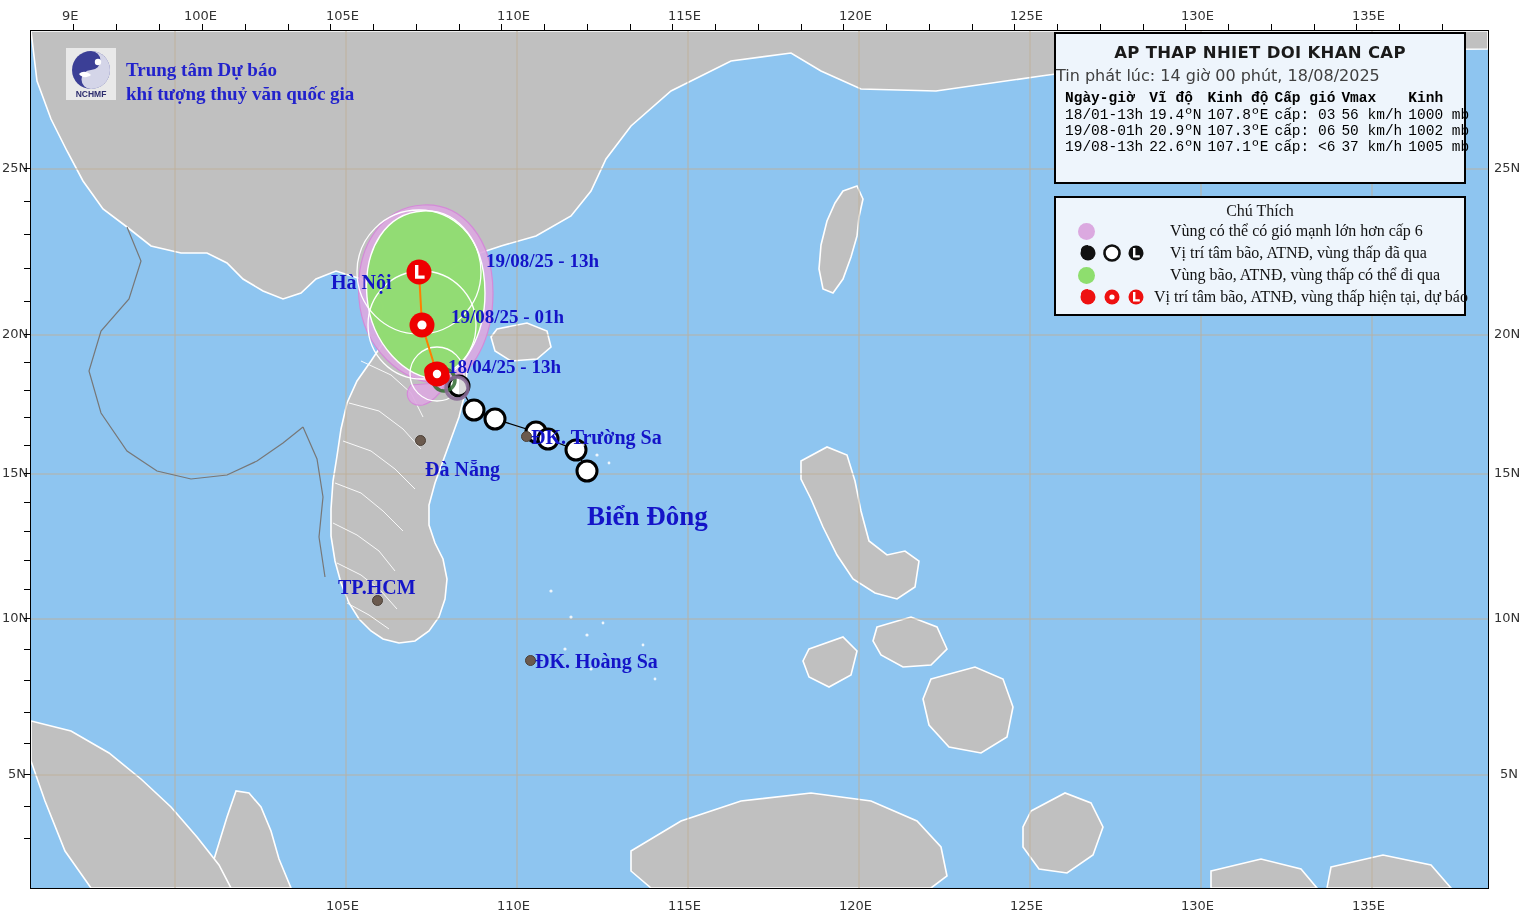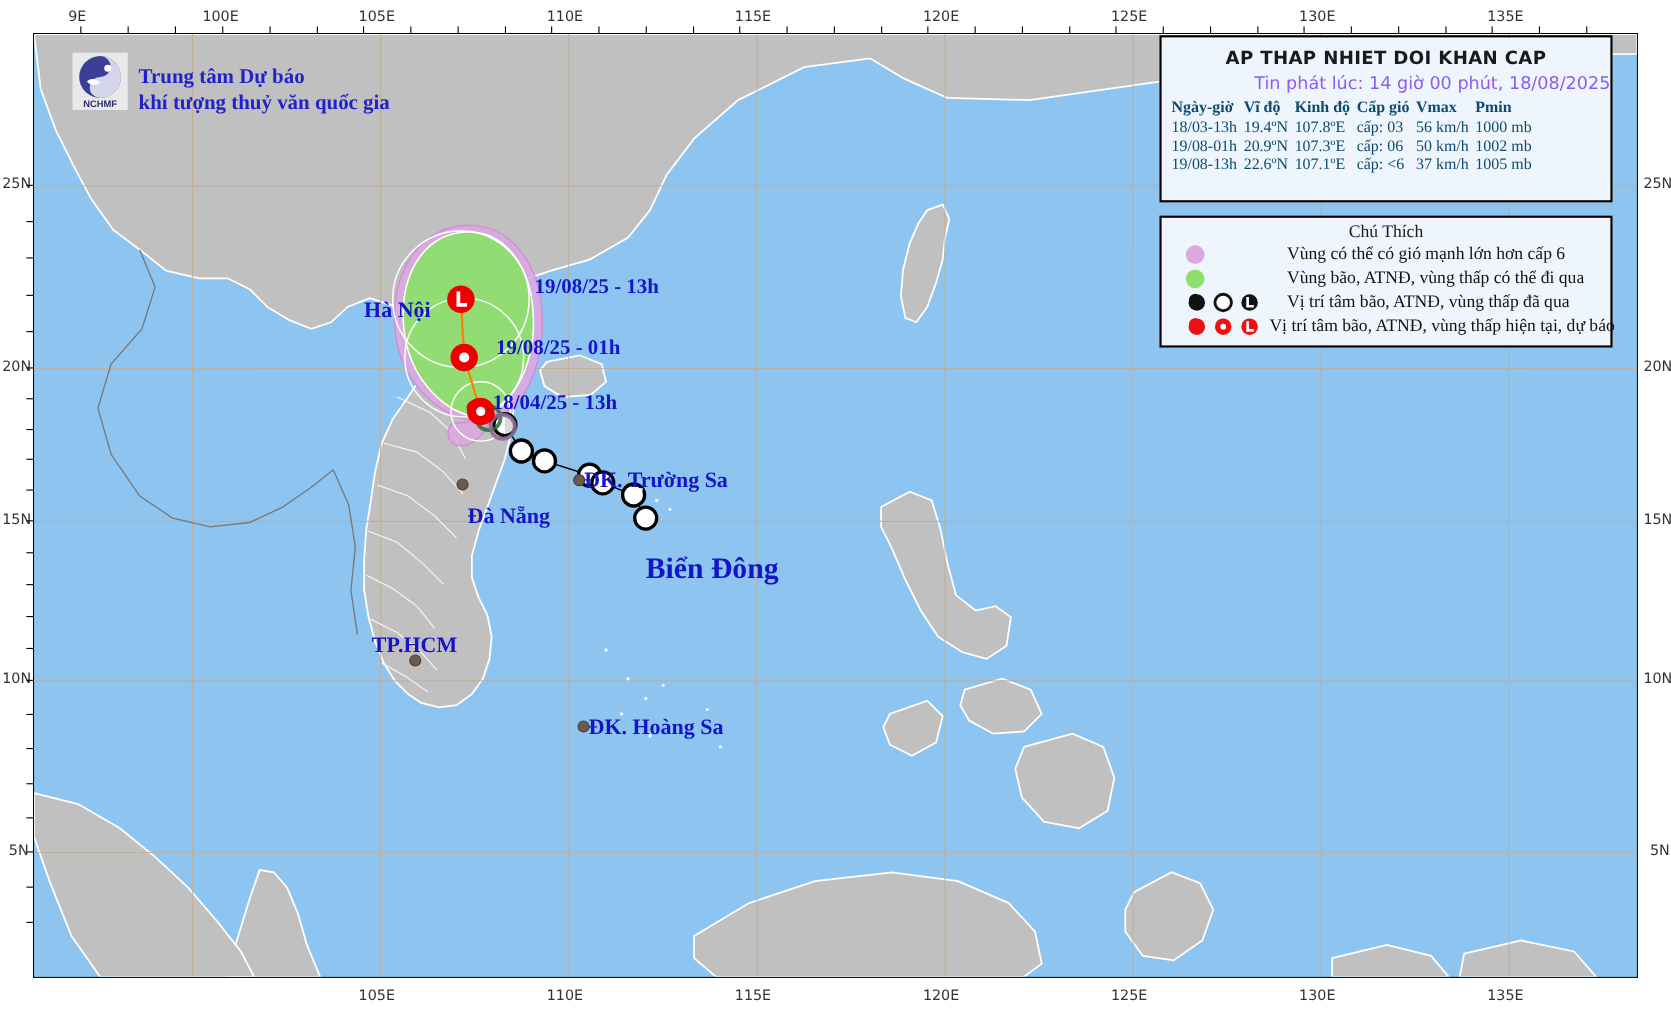--- a/index.html
+++ b/index.html
@@ -58,32 +58,32 @@
   .bulletin-title {
     text-align: center;
     font-family: "DejaVu Sans", sans-serif;
     font-weight: bold;
     font-size: 16.5px;
     color: #1a1a1a;
     letter-spacing: 0.3px;
     margin-top: 9px;
   }
   .bulletin-sub {
-    text-align: right;
+    text-align: left;
     font-family: "DejaVu Sans", sans-serif;
     font-size: 16px;
-    color: #8b5cf6;
+    color: #404040;
     margin-top: 4px;
   }
   table.bulletin {
     border-collapse: collapse;
     margin: 5px 0 0 8px;
-    font-family: Liberation Serif, serif;
+    font-family: Liberation Mono, monospace;
     font-size: 14.5px;
-    color: #0c4a6e;
+    color: #000000;
   }
   table.bulletin th {
     font-weight: bold;
     text-align: left;
     padding: 0 5px 1px 1px;
     white-space: nowrap;
   }
   table.bulletin td {
     padding: 0 5px 0 1px;
     white-space: nowrap;
@@ -471,26 +471,26 @@
     <div class="bulletin-title">AP THAP NHIET DOI KHAN CAP</div>
     <div class="bulletin-sub">Tin phát lúc: 14 giờ 00 phút, 18/08/2025</div>
     <table class="bulletin">
       <thead>
         <tr>
           <th>Ngày-giờ</th>
           <th>Vĩ độ</th>
           <th>Kinh độ</th>
           <th>Cấp gió</th>
           <th>Vmax</th>
-          <th>Pmin</th>
+          <th>Kinh</th>
         </tr>
       </thead>
       <tbody>
         <tr>
-          <td>18/03-13h</td>
+          <td>18/01-13h</td>
           <td>19.4ºN</td>
           <td>107.8ºE</td>
           <td>cấp: 03</td>
           <td>56 km/h</td>
           <td>1000 mb</td>
         </tr>
         <tr>
           <td>19/08-01h</td>
           <td>20.9ºN</td>
           <td>107.3ºE</td>
@@ -515,41 +515,41 @@
 
     <div class="legend-row">
       <span class="legend-sym">
         <span class="dot" style="background:#dba9e0;"></span>
       </span>
       <span class="legend-text">Vùng có thể có gió mạnh lớn hơn cấp 6</span>
     </div>
 
     <div class="legend-row">
       <span class="legend-sym">
-        <span class="dot" style="background:#8ede6e;"></span>
-      </span>
-      <span class="legend-text">Vùng bão, ATNĐ, vùng thấp có thể đi qua</span>
-    </div>
-
-    <div class="legend-row">
-      <span class="legend-sym">
         <svg width="76" height="20" viewBox="0 0 76 20">
           <g fill="#111111">
             <circle cx="10" cy="10" r="7.5"></circle>
             <path d="M10 2 C3 2, 1 8, 5 11 L9 9 C7 6, 8 4, 10 4 Z" fill="#111111"></path>
             <rect x="9" y="3" width="2" height="14" fill="#ffffff" opacity="0"></rect>
           </g>
           <circle cx="34" cy="10" r="7.5" fill="#ffffff" stroke="#111111" stroke-width="2.6"></circle>
           <g>
             <circle cx="58" cy="10" r="7.5" fill="#111111"></circle>
             <path d="M55 5 h2.4 v7.2 h4.4 v2.4 h-6.8 z" fill="#ffffff"></path>
           </g>
         </svg>
       </span>
       <span class="legend-text">Vị trí tâm bão, ATNĐ, vùng thấp đã qua</span>
+    </div>
+
+    <div class="legend-row">
+      <span class="legend-sym">
+        <span class="dot" style="background:#8ede6e;"></span>
+      </span>
+      <span class="legend-text">Vùng bão, ATNĐ, vùng thấp có thể đi qua</span>
     </div>
 
     <div class="legend-row">
       <span class="legend-sym">
         <svg width="76" height="20" viewBox="0 0 76 20">
           <g fill="#ee1111">
             <circle cx="10" cy="10" r="7.5"></circle>
             <path d="M10 2 C3 2, 1 8, 5 11 L9 9 C7 6, 8 4, 10 4 Z"></path>
           </g>
           <g>

